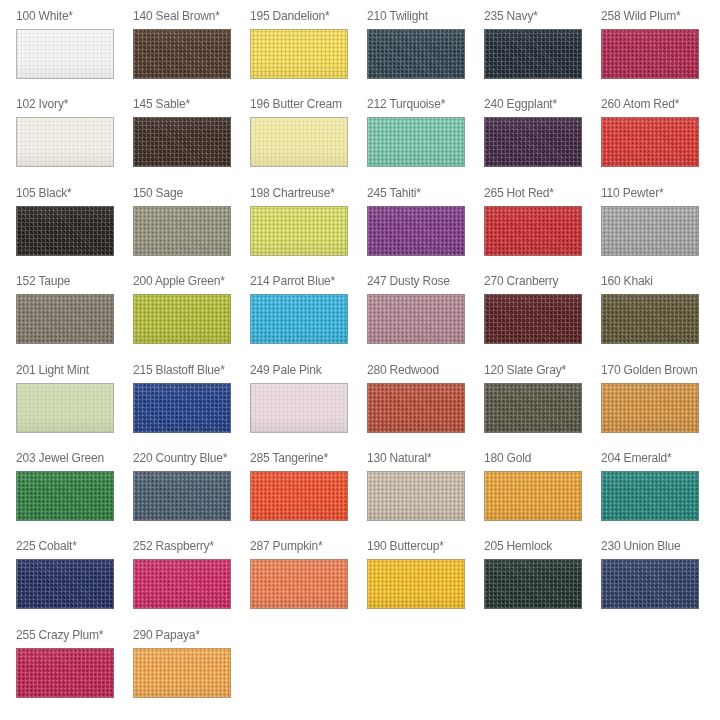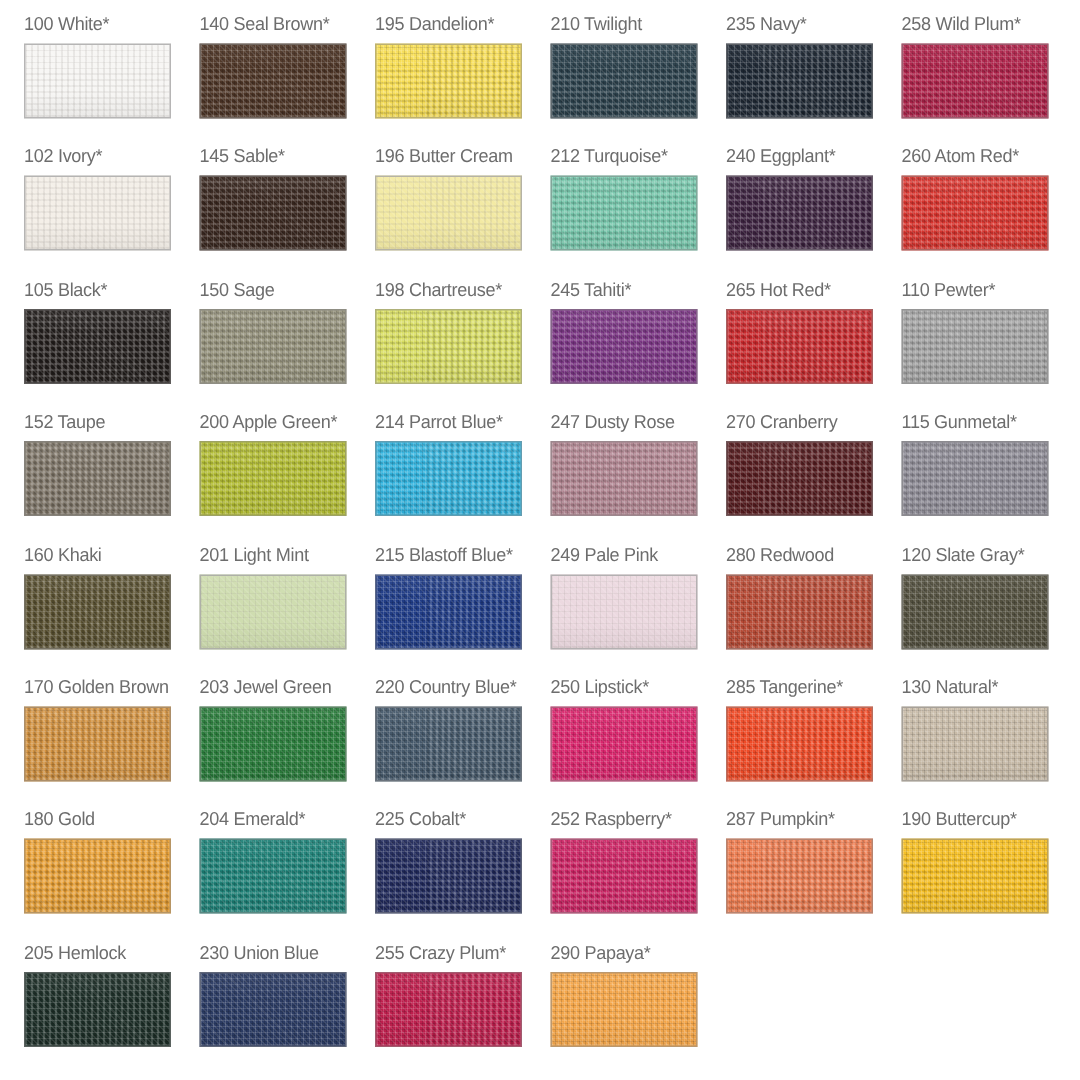--- a/index.html
+++ b/index.html
@@ -232,24 +232,20 @@
       </div>
       <div class="swatch-cell">
         <span class="swatch-label">247 Dusty Rose</span>
         <div class="swatch-chip" style="background-color: rgb(176, 132, 144);"></div>
       </div>
       <div class="swatch-cell">
         <span class="swatch-label">270 Cranberry</span>
         <div class="swatch-chip" style="background-color: rgb(86, 28, 31);"></div>
       </div>
       <div class="swatch-cell">
-        <span class="swatch-label">115 Gunmetal*</span>
-        <div class="swatch-chip" style="background-color: rgb(141, 139, 149);"></div>
-      </div>
-      <div class="swatch-cell">
         <span class="swatch-label">160 Khaki</span>
         <div class="swatch-chip" style="background-color: rgb(90, 81, 49);"></div>
       </div>
       <div class="swatch-cell">
         <span class="swatch-label">201 Light Mint</span>
         <div class="swatch-chip light-chip" style="background-color: rgb(207, 221, 176);"></div>
       </div>
       <div class="swatch-cell">
         <span class="swatch-label">215 Blastoff Blue*</span>
         <div class="swatch-chip" style="background-color: rgb(32, 60, 134);"></div>
@@ -272,24 +268,20 @@
       </div>
       <div class="swatch-cell">
         <span class="swatch-label">203 Jewel Green</span>
         <div class="swatch-chip" style="background-color: rgb(42, 123, 59);"></div>
       </div>
       <div class="swatch-cell">
         <span class="swatch-label">220 Country Blue*</span>
         <div class="swatch-chip" style="background-color: rgb(69, 88, 106);"></div>
       </div>
       <div class="swatch-cell">
-        <span class="swatch-label">250 Lipstick*</span>
-        <div class="swatch-chip" style="background-color: rgb(216, 38, 108);"></div>
-      </div>
-      <div class="swatch-cell">
         <span class="swatch-label">285 Tangerine*</span>
         <div class="swatch-chip" style="background-color: rgb(239, 74, 38);"></div>
       </div>
       <div class="swatch-cell">
         <span class="swatch-label">130 Natural*</span>
         <div class="swatch-chip" style="background-color: rgb(200, 187, 168);"></div>
       </div>
       <div class="swatch-cell">
         <span class="swatch-label">180 Gold</span>
         <div class="swatch-chip" style="background-color: rgb(234, 160, 51);"></div>

